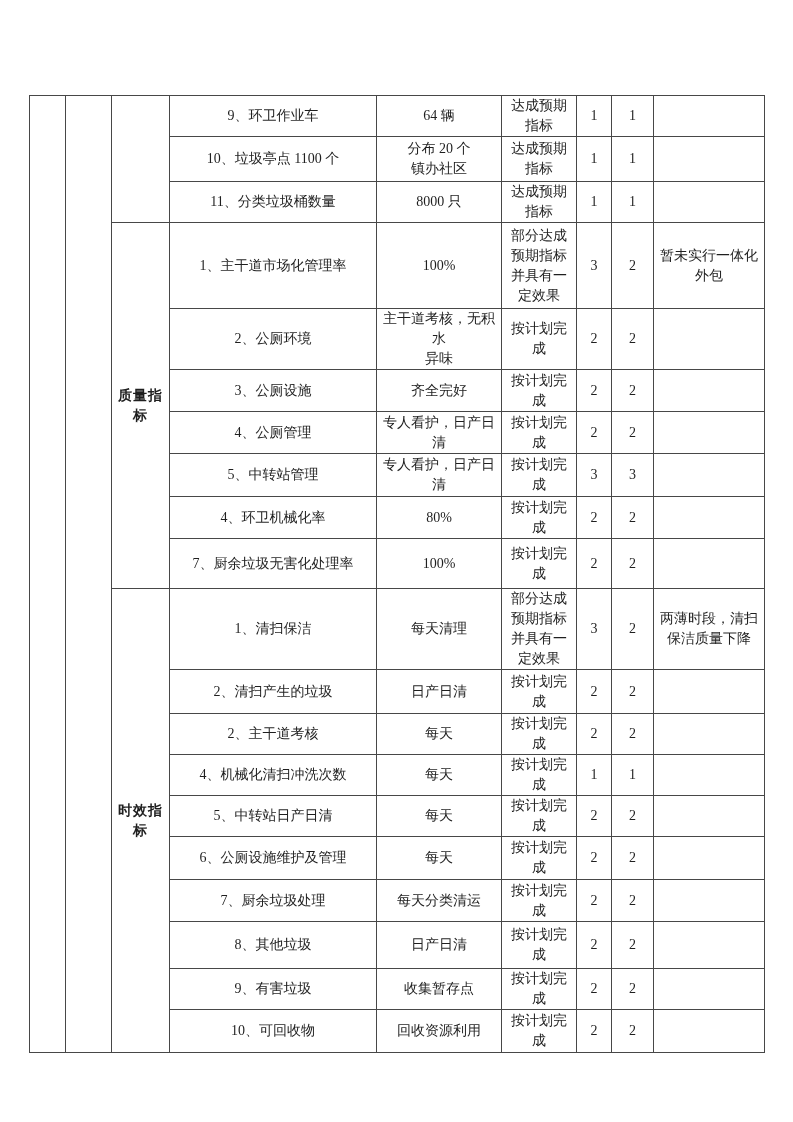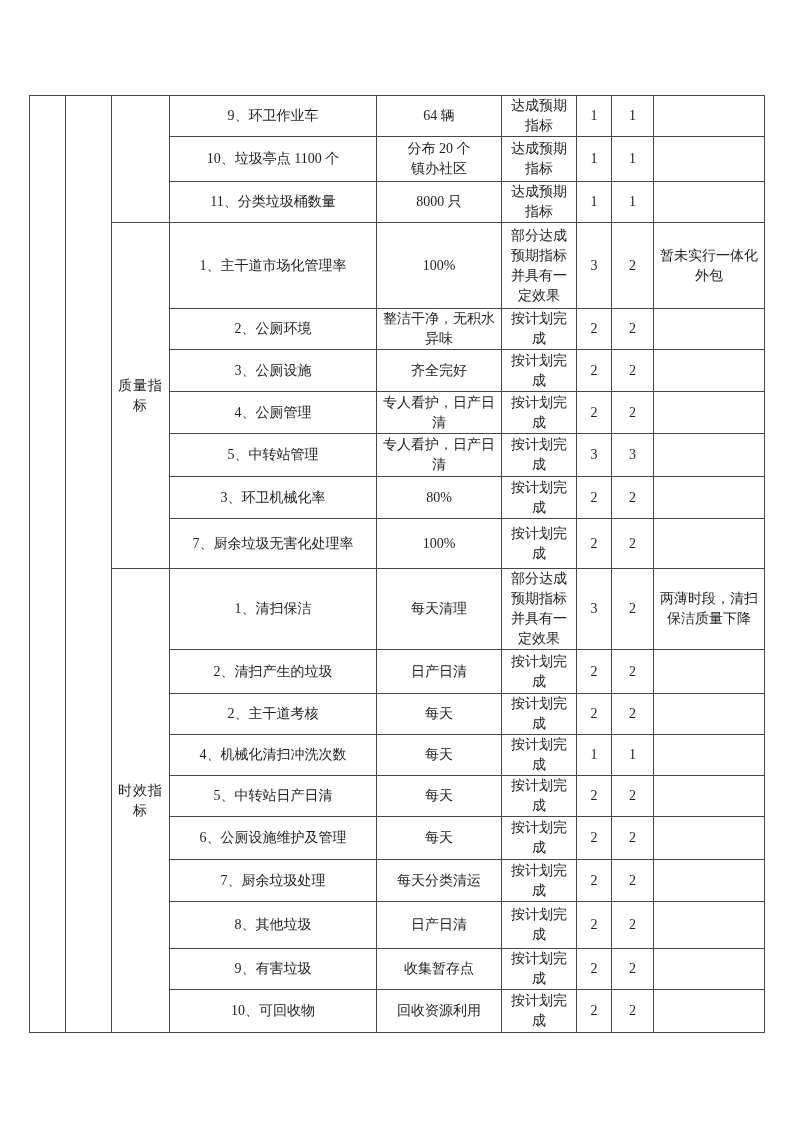--- a/index.html
+++ b/index.html
@@ -28,21 +28,21 @@
     border: 1px solid #474747;
     font-size: 14px;
     line-height: 20px;
     text-align: center;
     vertical-align: middle;
     white-space: pre-line;
     padding: 0 2px;
     overflow: hidden;
   }
   td.blank-col { padding: 0; }
-  td.cat { padding: 0 6px; letter-spacing: 1px; }
+  td.cat { padding: 0 6px; letter-spacing: 1px; font-weight: bold; }
   td.ind {
     text-align: left;
     padding-left: 9px;
     padding-right: 4px;
   }
 </style>
 </head>
 <body>
 
 <div class="page">
@@ -104,21 +104,21 @@
 并具有一
 定效果</td>
       <td class="sc">3</td>
       <td class="sc">2</td>
       <td class="rem">暂未实行一体化
 外包</td>
     </tr>
 
     <tr style="height:41px">
       <td class="ind">2、公厕环境</td>
-      <td class="val">整洁干净，无积水
+      <td class="val">主干道考核，无积水
 异味</td>
       <td class="stat">按计划完
 成</td>
       <td class="sc">2</td>
       <td class="sc">2</td>
       <td class="rem"></td>
     </tr>
 
     <tr style="height:42px">
       <td class="ind">3、公厕设施</td>
@@ -146,21 +146,21 @@
       <td class="val">专人看护，日产日
 清</td>
       <td class="stat">按计划完
 成</td>
       <td class="sc">3</td>
       <td class="sc">3</td>
       <td class="rem"></td>
     </tr>
 
     <tr style="height:42px">
-      <td class="ind">3、环卫机械化率</td>
+      <td class="ind">4、环卫机械化率</td>
       <td class="val">80%</td>
       <td class="stat">按计划完
 成</td>
       <td class="sc">2</td>
       <td class="sc">2</td>
       <td class="rem"></td>
     </tr>
 
     <tr style="height:50px">
       <td class="ind">7、厨余垃圾无害化处理率</td>

